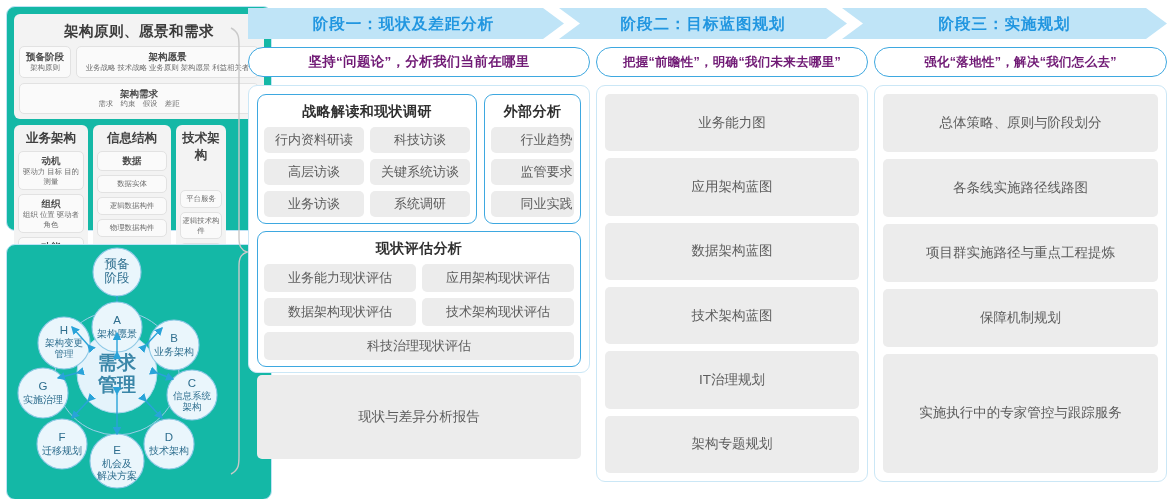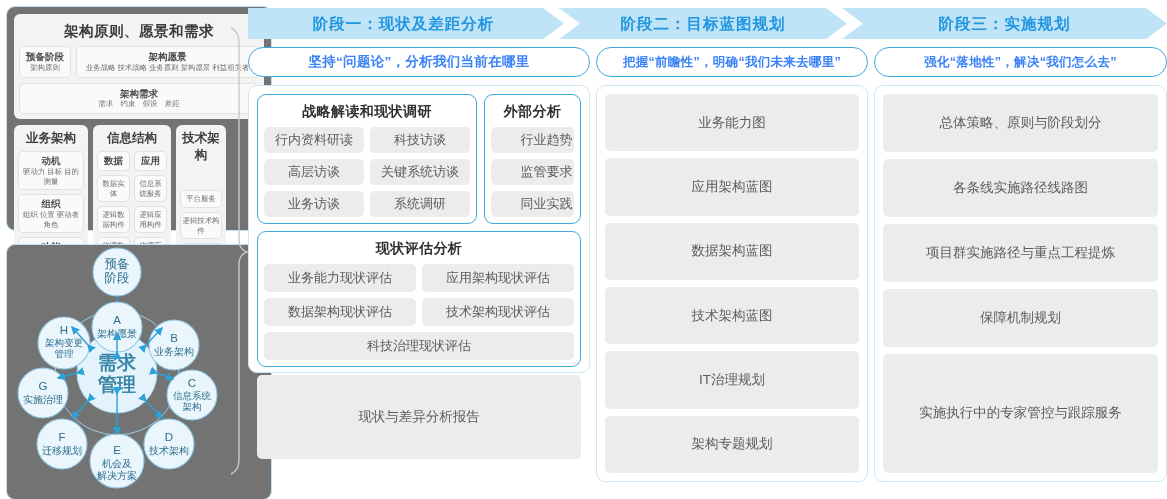--- a/index.html
+++ b/index.html
@@ -10,21 +10,21 @@
     overflow: hidden;
   }
   #root { position: relative; width: 1167px; height: 499px; }
 
   
   #left-panel { position: absolute; left: 6px; top: 6px; width: 222px; height: 487px; }
 
   .lp-card {
     position: absolute; left: 0; width: 266px;
     border: 1px solid #bfe3f5; border-radius: 9px;
-    background: #737373;
+    background: #14b8a6;
   }
   #togaf-card { top: 0; height: 225px; padding: 7px; }
   #cycle-card { top: 238px; height: 256px; }
   .wbox { background: #fafafa; border: 1px solid #e2e2e2; border-radius: 5px; }
 
   .togaf-title {
     text-align: center; font-weight: bold; font-size: 14.5px; color: #3a3a3a;
     letter-spacing: .5px; padding: 3px 0 5px;
   }
   #togaf-inner { background:#f3f3f3; border-radius:6px; padding:5px; }
@@ -68,21 +68,21 @@
 
   
   .col { position: absolute; top: 47px; }
   #col1 { left: 248px; width: 342px; }
   #col2 { left: 596px; width: 272px; }
   #col3 { left: 874px; width: 293px; }
 
   .subtitle {
     border: 1.6px solid #3ea8e0; border-radius: 16px; background: #ffffff;
     height: 30px; line-height: 28px; text-align: center;
-    font-weight: bold; font-size: 13.5px; color: #3b82f6; letter-spacing: .3px;
+    font-weight: bold; font-size: 13.5px; color: #701a75; letter-spacing: .3px;
   }
   #col2 .subtitle, #col3 .subtitle { font-size: 12.5px; }
 
   .body-card {
     margin-top: 8px; border: 1px solid #cbe7f6; border-radius: 9px;
     background: #ffffff; padding: 8px;
   }
   #col1 .body-card { height: 288px; }
   #col2 .body-card { height: 397px; display:flex; flex-direction:column; gap:7px; }
   #col3 .body-card { height: 397px; display:flex; flex-direction:column; gap:7px; }
@@ -176,34 +176,20 @@
               <div class="wbox info-item">
                   <div class="cellsub">数据实体</div>
                 </div>
               <div class="wbox info-item">
                   <div class="cellsub">逻辑数据构件</div>
                 </div>
               <div class="wbox info-item" style="margin-bottom:0">
                   <div class="cellsub">物理数据构件</div>
                 </div>
             </div>
-            <div class="info-sub">
-              <div class="wbox info-item">
-                  <div class="cellhead">应用</div>
-                </div>
-              <div class="wbox info-item">
-                  <div class="cellsub">信息系统服务</div>
-                </div>
-              <div class="wbox info-item">
-                  <div class="cellsub">逻辑应用构件</div>
-                </div>
-              <div class="wbox info-item" style="margin-bottom:0">
-                  <div class="cellsub">物理应用构件</div>
-                </div>
-            </div>
           </div>
         </div>
 
         <div id="col-tech" class="tri-col">
           <div class="tri-title">技术架构</div>
           <div style="height:22px"></div>
           <div class="wbox info-item">
               <div class="cellsub">平台服务</div>
             </div>
           <div class="wbox info-item">

